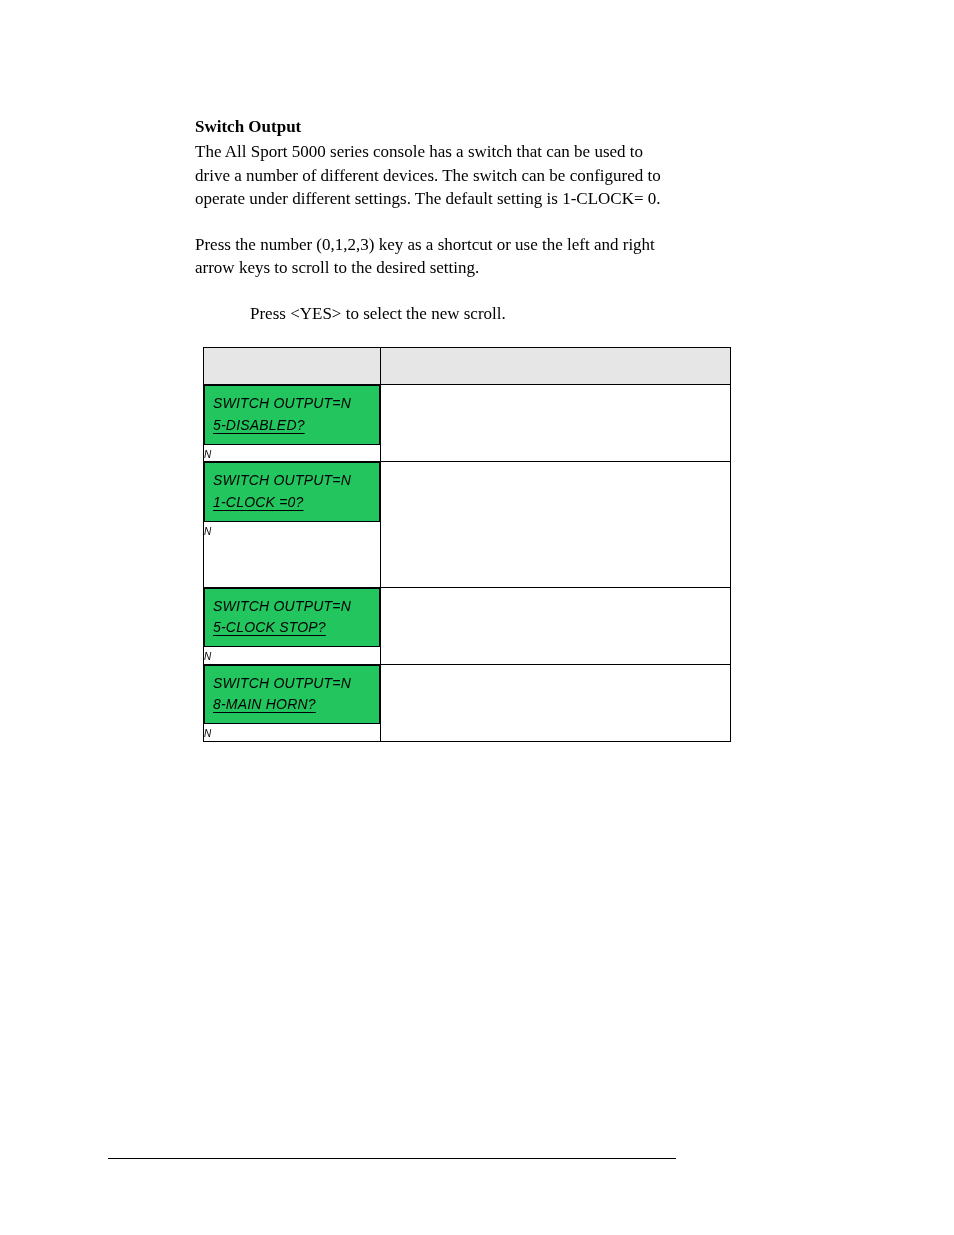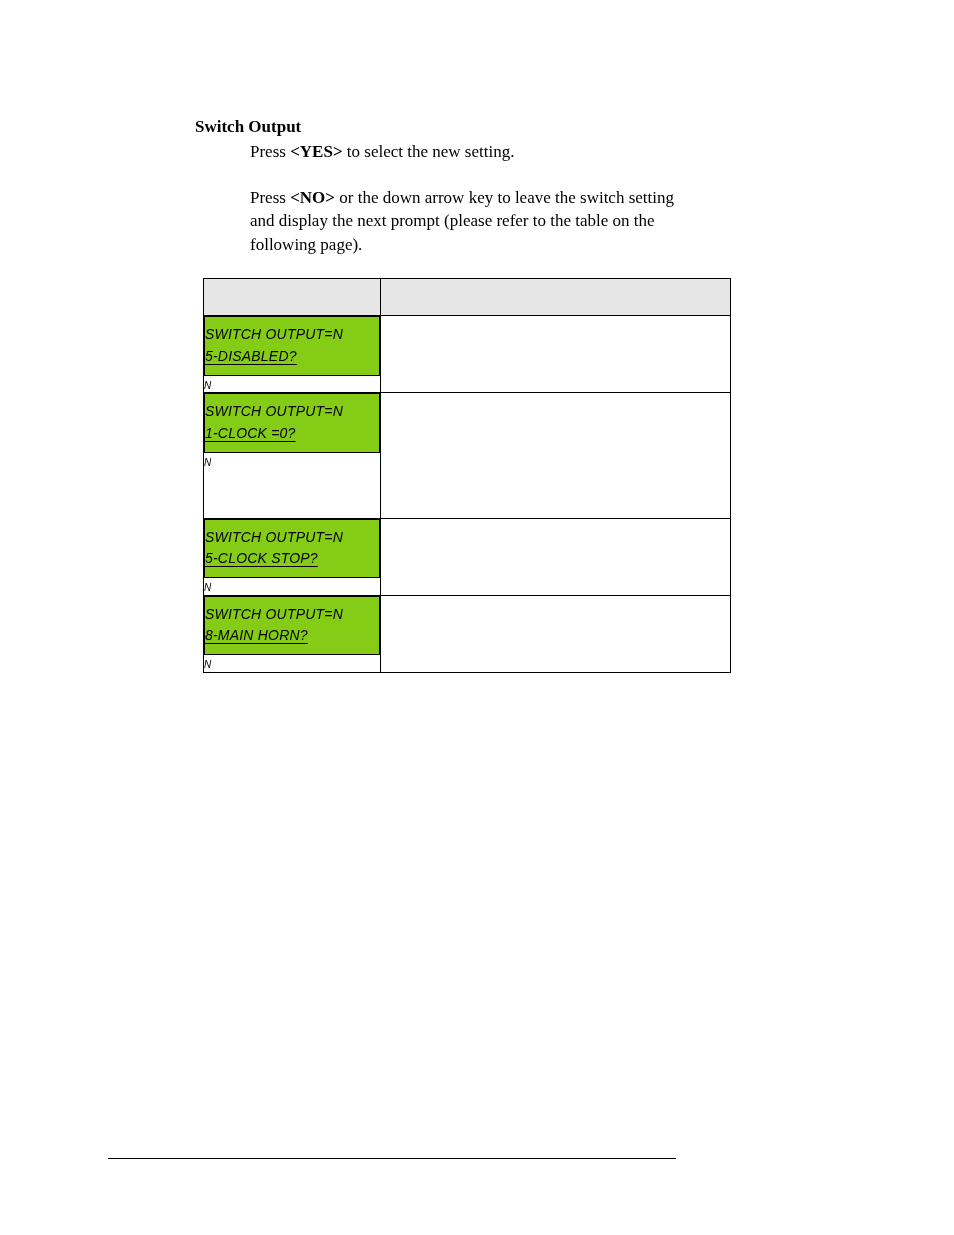--- a/index.html
+++ b/index.html
@@ -22,21 +22,21 @@
     font-weight: bold;
     margin-bottom: 2px;
   }
   .para {
     margin-bottom: 22px;
   }
   .indent {
     padding-left: 55px;
   }
   .keyword {
-    font-weight: bold;
+    font-weight: normal;
   }
   table.settings {
     margin-top: 18px;
     border-collapse: collapse;
     width: 528px;
     margin-left: 8px;
   }
   table.settings th,
   table.settings td {
     border: 1px solid #000;
@@ -53,22 +53,22 @@
     box-sizing: border-box;
     padding: 22px 10px 6px 10px;
     font-size: 11px;
   }
   td.desc-cell {
     box-sizing: border-box;
     padding: 10px;
   }
   .lcd-box {
     border: 1px solid #000;
-    background: #84cc16;
-    padding: 7px 0;
+    background: #22c55e;
+    padding: 7px 8px;
     font-family: "Arial Black", Arial, sans-serif;
     font-size: 14px;
     font-style: italic;
     letter-spacing: 0.2px;
     line-height: 1.55;
     margin-bottom: 3px;
   }
   .lcd-line1 { display: block; }
   .lcd-line2 {
     display: block;
@@ -90,29 +90,28 @@
     border-top: 1px solid #000;
   }
 </style>
 </head>
 <body>
 
 <div class="page">
 
   <div class="heading">Switch Output</div>
 
+  <div class="para">The All Sport 5000 series console has a switch that can be used to drive a number of different devices.  The switch can be configured to operate under different settings. The default setting is 1-CLOCK= 0.</div>
 
+  <div class="para">Press the number (0,1,2,3) key as a shortcut or use the left and right arrow keys to scroll to the desired setting.</div>
 
   <div class="para indent">
-    <span>Press </span><span class="keyword">&lt;YES&gt;</span><span> to select the new setting.</span>
+    <span>Press </span><span class="keyword">&lt;YES&gt;</span><span> to select the new scroll.</span>
   </div>
 
-  <div class="para indent">
-    <span>Press </span><span class="keyword">&lt;NO&gt;</span><span> or the down arrow key to leave the switch setting and display the next prompt (please refer to the table on the following page).</span>
-  </div>
 
 
   <table class="settings">
     <thead>
       <tr>
         <th class="col-lcd"></th>
         <th class="col-desc"></th>
       </tr>
     </thead>
     <tbody>

